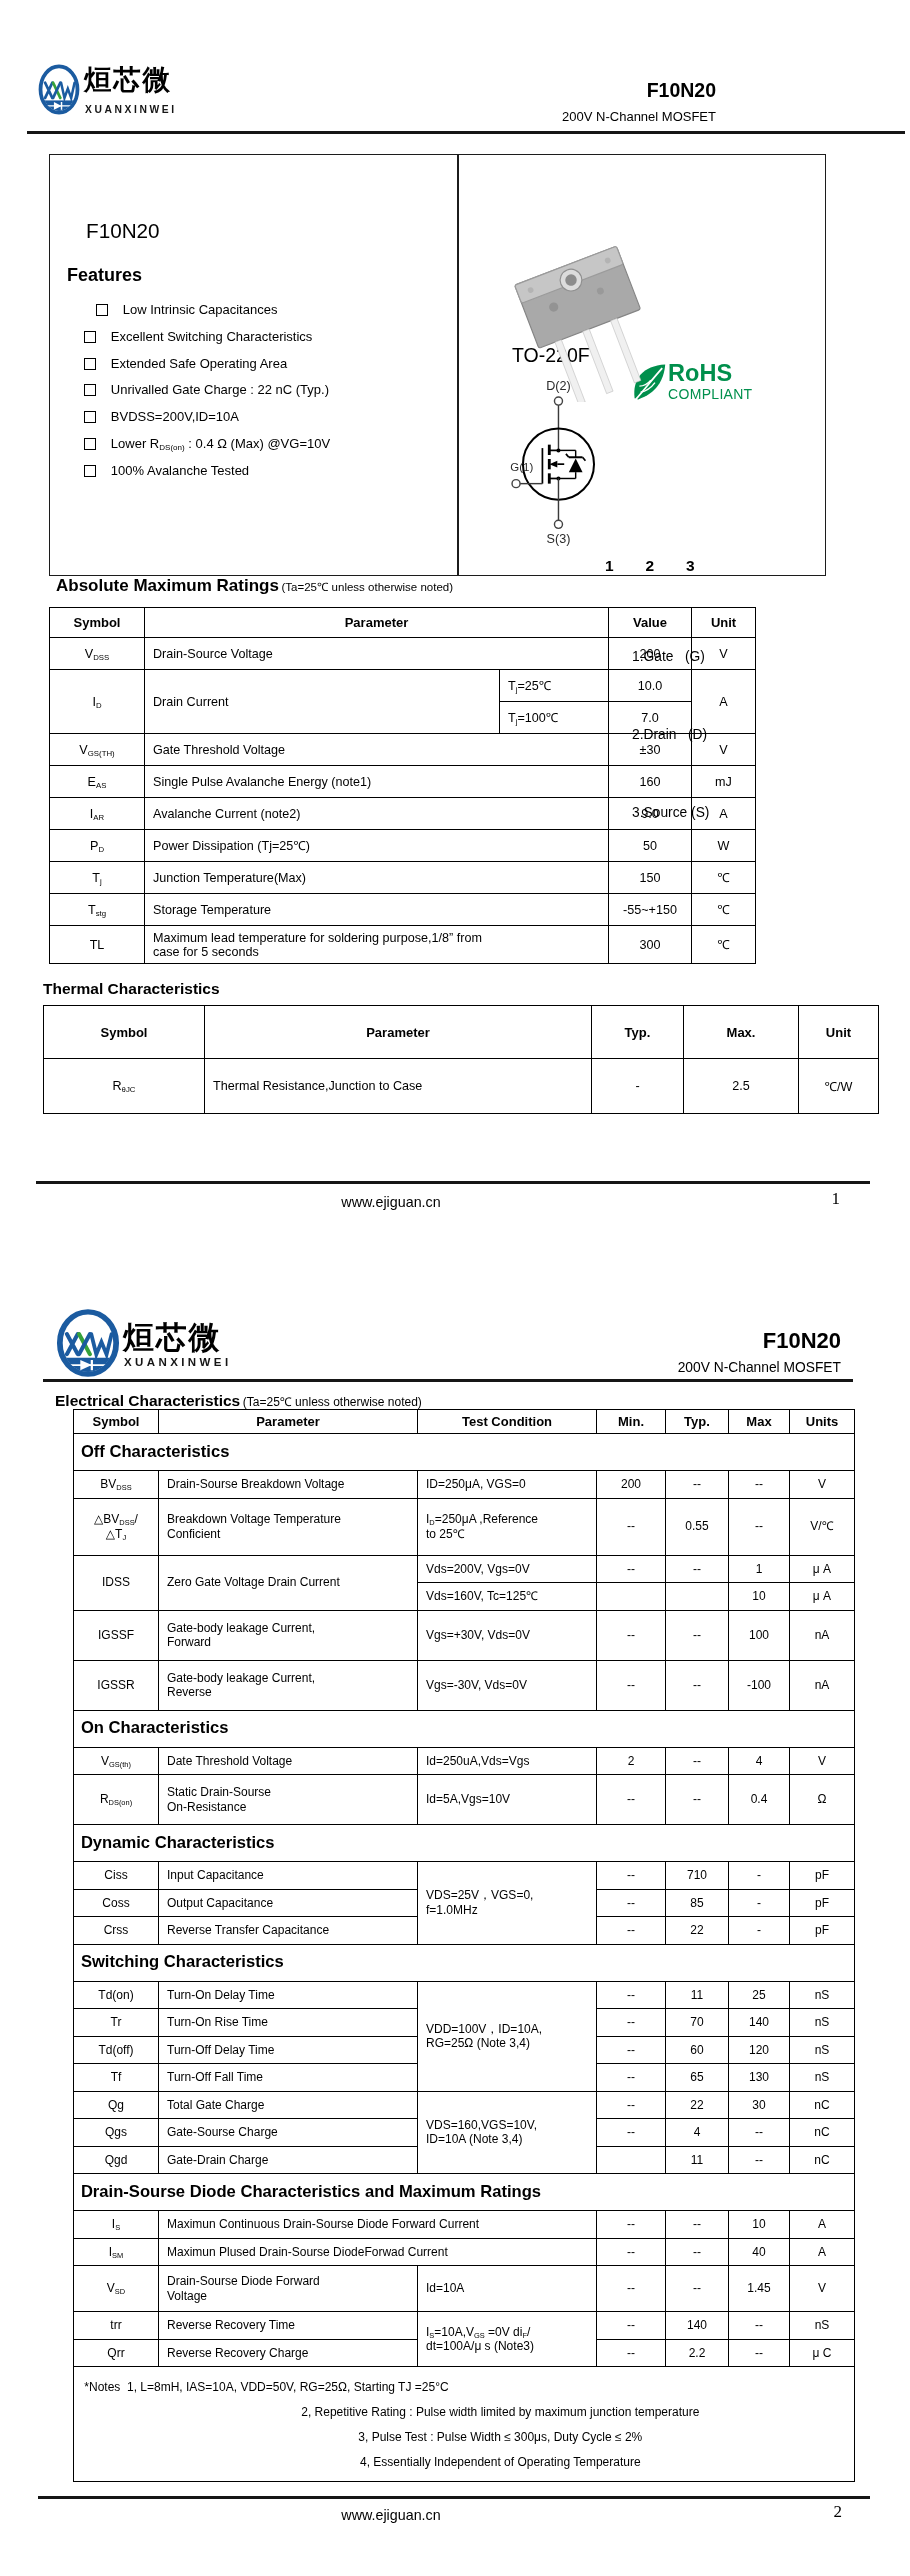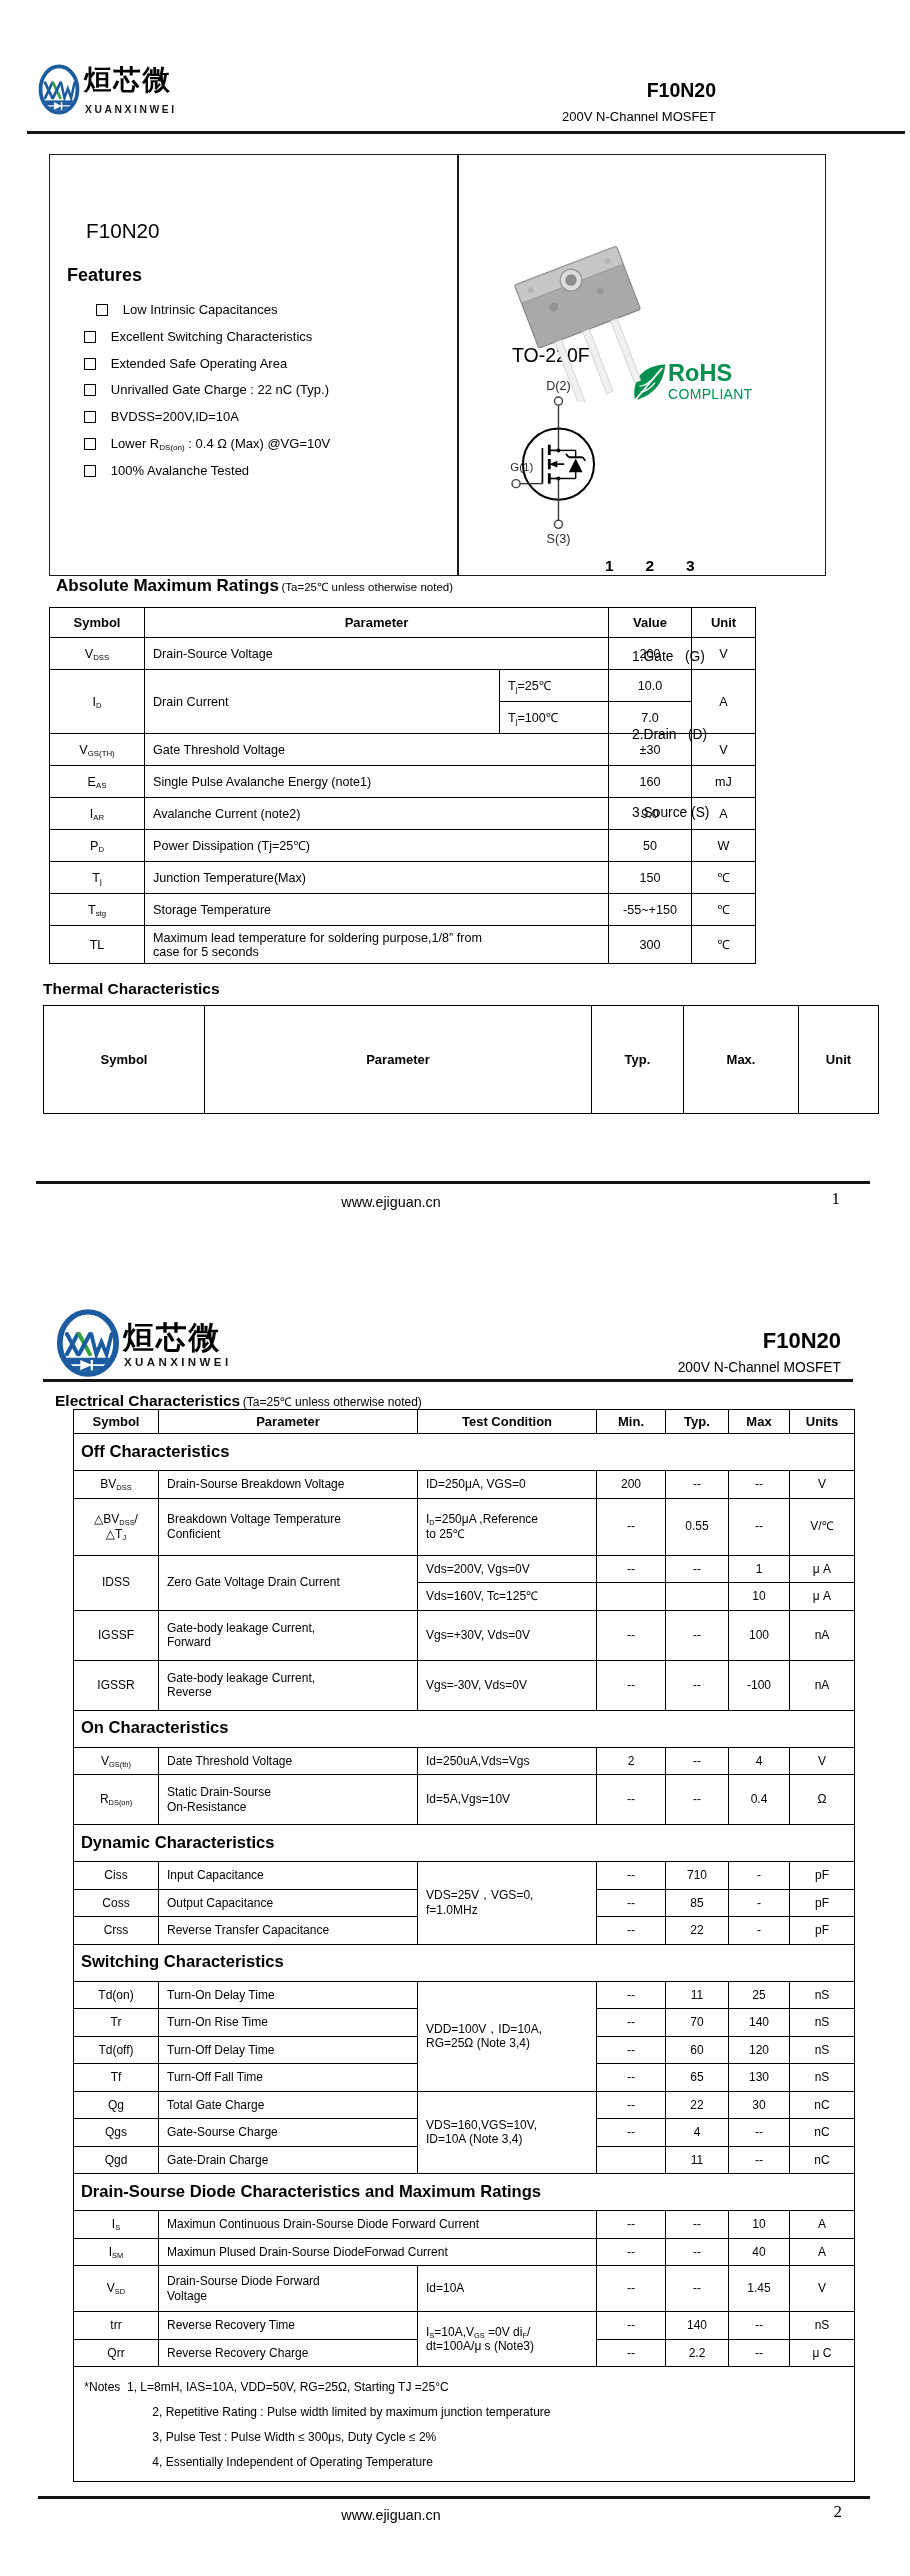--- a/index.html
+++ b/index.html
@@ -53,21 +53,21 @@
   .etable th{font-size:13px;}
   .etable tr.rh{height:24px;}
   .etable tr.rs{height:37px;}
   .etable tr.r1{height:27.5px;}
   .etable tr.r2{height:50px;}
   .etable tr.r3{height:57px;}
   .etable tr.rv{height:46px;}
   .etable td.sec{text-align:left;font-size:16.6px;font-weight:700;padding:8px 5.7px 8px 6.9px;}
   .etable td.notes{border:1.1px solid #000;text-align:left;vertical-align:top;padding:8px 5.7px 5.7px 10.3px;}
   .note-line{font-size:12px;line-height:25px;white-space:pre-wrap;}
-  .note-line.ind{padding-left:68px;}
+  .note-line.ind{padding-left:68px;text-align:center;}
   
   .foot-site{position:absolute;left:0;width:782px;text-align:center;font-size:14.3px;}
   .foot-page{position:absolute;font-family:"Liberation Serif",serif;font-size:17px;}
 </style>
 </head>
 <body>
 
 <div class="page p1">
 
   <svg class="abs" style="left:38px;top:55px" width="42" height="69" viewBox="0 0 100 120">
@@ -298,20 +298,27 @@
         <col style="width:80px">
       </colgroup>
     <tbody>
         <tr class="th">
       <th>Symbol</th>
       <th>Parameter</th>
       <th>Typ.</th>
       <th>Max.</th>
       <th>Unit</th>
     </tr>
+    <tr>
+      <td>R<sub>θJC</sub></td>
+      <td class="pl">Thermal Resistance,Junction to Case</td>
+      <td>-</td>
+      <td>2.5</td>
+      <td>℃/W</td>
+    </tr>
   </tbody>
     </table>
 
   <div class="rule" style="left:36px;top:1181px;width:834px;"></div>
   <div class="foot-site" style="top:1194px;">www.ejiguan.cn</div>
   <div class="foot-page" style="right:70px;top:1189px;">1</div>
 </div>
 
 <div class="page p2">
 

